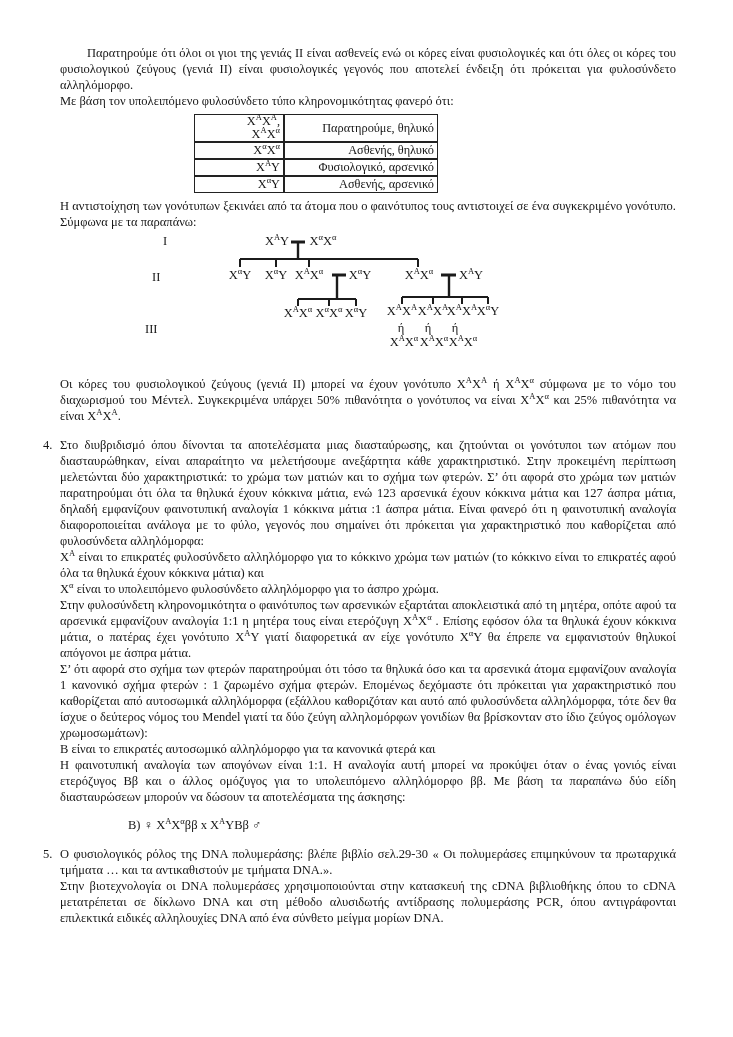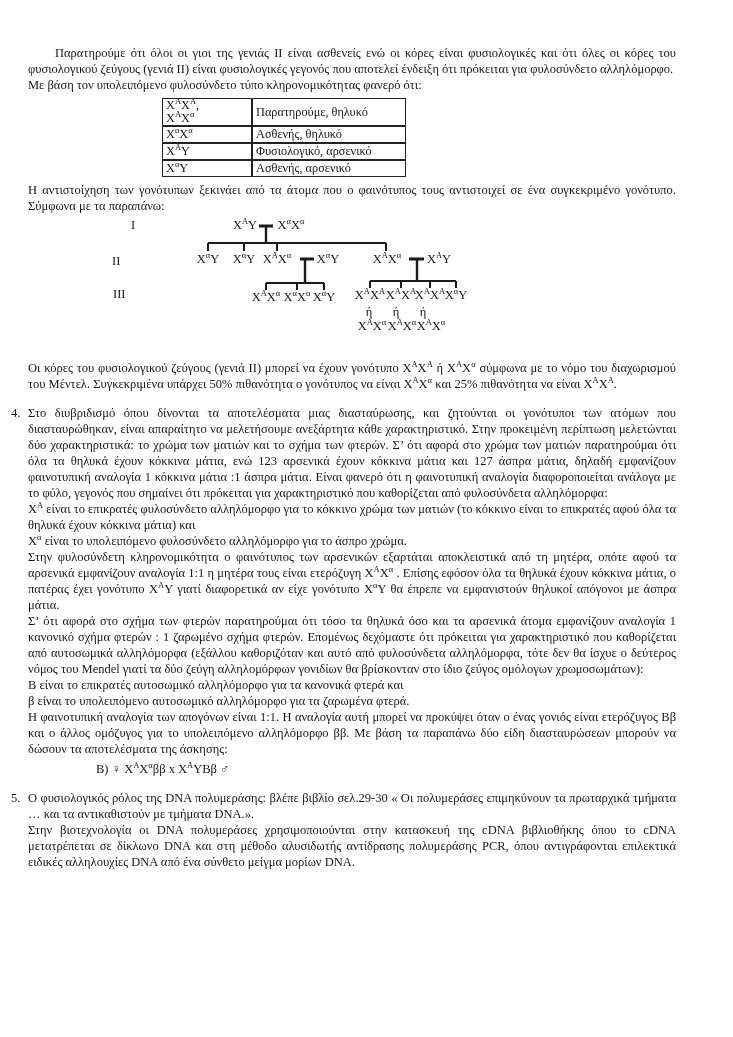--- a/index.html
+++ b/index.html
@@ -3,44 +3,44 @@
 <meta charset="utf-8">
 <style>
   html,body{margin:0;padding:0}
   body{
     width:733px;height:1037px;background:#ffffff;
     font-family:"Liberation Serif","DejaVu Serif",serif;
     font-size:12.5px;line-height:16px;color:#161616;
     -webkit-font-smoothing:antialiased;
   }
   .page{width:733px;height:1037px;background:#ffffff;overflow:hidden}
-  .content{padding:45px 57px 0 28px}
+  .content{padding:45px 57px 0 60px}
   p{margin:0}
   .just{text-align:justify}
   .indent{text-indent:27px}
   sup{font-size:8.5px;line-height:0}
   b{font-weight:normal}
 
   table.gtable{border-collapse:separate;border-spacing:0;margin:5px 0 5px 134px}
   table.gtable td{
-    border:1px solid #222;text-align:left;vertical-align:middle;
+    border:1px solid #222;text-align:right;vertical-align:middle;
     padding:0 3px;line-height:13px;height:15px;font-size:12.3px;
   }
   td.gcol{width:82px}
   td.pcol{width:146px}
 
   .pedigree{position:relative;height:124px;margin-top:3px}
   .pedigree svg{position:absolute;left:0;top:0}
   .gl{position:absolute;font-size:12.5px;line-height:15px}
   .pn{position:absolute;transform:translateX(-50%);white-space:nowrap;line-height:15px}
 
   .nitem{position:relative;margin-top:13px}
   .num{position:absolute;left:-17px;top:0}
   .cross{margin:8px 0 0 68px;white-space:nowrap}
-  .crossb{margin-top:4px}
+  .crossb{margin-top:12px}
 </style>
 </head>
 <body>
 
 <div class="page">
   <div class="content">
 
     <p class="just indent">Παρατηρούμε ότι όλοι οι γιοι της γενιάς ΙΙ είναι ασθενείς ενώ οι κόρες είναι φυσιολογικές και ότι όλες οι κόρες του φυσιολογικού ζεύγους (γενιά ΙΙ) είναι φυσιολογικές γεγονός που αποτελεί ένδειξη ότι πρόκειται για φυλοσύνδετο αλληλόμορφο.</p>
     <p class="just">Με βάση τον υπολειπόμενο φυλοσύνδετο τύπο κληρονομικότητας φανερό ότι:</p>
 
@@ -77,22 +77,22 @@
         <path d="M272 42 H286 M381 42 H396" stroke="#1b1b1b" stroke-width="3" fill="none"></path>
 
         <path d="M277 42 V66" stroke="#1b1b1b" stroke-width="2.4" fill="none"></path>
         <path d="M238 66 H296 M238 66 V73 M269 66 V73 M296 66 V73" stroke="#1b1b1b" stroke-width="2" fill="none"></path>
 
         <path d="M389 42 V64" stroke="#1b1b1b" stroke-width="2.4" fill="none"></path>
         <path d="M342 64 H428 M342 64 V71 M373 64 V71 M402 64 V71 M428 64 V71" stroke="#1b1b1b" stroke-width="2" fill="none"></path>
       </svg>
 
       <span class="gl" style="left:103px;top:1px">I</span>
-      <span class="gl" style="left:84px;top:37px">II</span>
-      <span class="gl" style="left:85px;top:70px">III</span>
+      <span class="gl" style="left:92px;top:37px">II</span>
+      <span class="gl" style="left:85px;top:89px">III</span>
 
       <span class="pn" style="left:217px;top:1px">X<sup>Α</sup>Y</span>
       <span class="pn" style="left:263px;top:1px">X<sup>α</sup>X<sup>α</sup></span>
 
       <span class="pn" style="left:180px;top:35px">X<sup>α</sup>Y</span>
       <span class="pn" style="left:216px;top:35px">X<sup>α</sup>Y</span>
       <span class="pn" style="left:249px;top:35px">X<sup>Α</sup>X<sup>α</sup></span>
       <span class="pn" style="left:300px;top:35px">X<sup>α</sup>Y</span>
       <span class="pn" style="left:359px;top:35px">X<sup>Α</sup>X<sup>α</sup></span>
       <span class="pn" style="left:411px;top:35px">X<sup>Α</sup>Y</span>
@@ -118,21 +118,20 @@
     <p class="just" style="margin-top:19px">Οι κόρες του φυσιολογικού ζεύγους (γενιά ΙΙ) μπορεί να έχουν γονότυπο X<sup>Α</sup>X<sup>Α</sup> ή X<sup>Α</sup>X<sup>α</sup> σύμφωνα με το νόμο του διαχωρισμού του Μέντελ. Συγκεκριμένα υπάρχει 50% πιθανότητα ο γονότυπος να είναι X<sup>Α</sup>X<sup>α</sup> και 25% πιθανότητα να είναι X<sup>Α</sup>X<sup>Α</sup>.</p>
 
     <div class="nitem">
       <span class="num">4.</span>
       <p class="just">Στο διυβριδισμό όπου δίνονται τα αποτελέσματα μιας διασταύρωσης, και ζητούνται οι γονότυποι των ατόμων που διασταυρώθηκαν, είναι απαραίτητο να μελετήσουμε ανεξάρτητα κάθε χαρακτηριστικό. Στην προκειμένη περίπτωση μελετώνται δύο χαρακτηριστικά: το χρώμα των ματιών και το σχήμα των φτερών. Σ’ ότι αφορά στο χρώμα των ματιών παρατηρούμαι ότι όλα τα θηλυκά έχουν κόκκινα μάτια, ενώ 123 αρσενικά έχουν κόκκινα μάτια και 127 άσπρα μάτια, δηλαδή εμφανίζουν φαινοτυπική αναλογία 1 κόκκινα μάτια :1 άσπρα μάτια. Είναι φανερό ότι η φαινοτυπική αναλογία διαφοροποιείται ανάλογα με το φύλο, γεγονός που σημαίνει ότι πρόκειται για χαρακτηριστικό που καθορίζεται από φυλοσύνδετα αλληλόμορφα:</p>
       <p class="just"><b>X<sup>Α</sup></b> είναι το επικρατές φυλοσύνδετο αλληλόμορφο για το κόκκινο χρώμα των ματιών (το κόκκινο είναι το επικρατές αφού όλα τα θηλυκά έχουν κόκκινα μάτια) και</p>
       <p class="just"><b>X<sup>α</sup></b> είναι το υπολειπόμενο φυλοσύνδετο αλληλόμορφο για το άσπρο χρώμα.</p>
       <p class="just">Στην φυλοσύνδετη κληρονομικότητα ο φαινότυπος των αρσενικών εξαρτάται αποκλειστικά από τη μητέρα, οπότε αφού τα αρσενικά εμφανίζουν αναλογία 1:1 η μητέρα τους είναι ετερόζυγη X<sup>Α</sup>X<sup>α</sup> . Επίσης εφόσον όλα τα θηλυκά έχουν κόκκινα μάτια, ο πατέρας έχει γονότυπο X<sup>Α</sup>Y γιατί διαφορετικά αν είχε γονότυπο X<sup>α</sup>Y θα έπρεπε να εμφανιστούν θηλυκοί απόγονοι με άσπρα μάτια.</p>
       <p class="just">Σ’ ότι αφορά στο σχήμα των φτερών παρατηρούμαι ότι τόσο τα θηλυκά όσο και τα αρσενικά άτομα εμφανίζουν αναλογία 1 κανονικό σχήμα φτερών : 1 ζαρωμένο σχήμα φτερών. Επομένως δεχόμαστε ότι πρόκειται για χαρακτηριστικό που καθορίζεται από αυτοσωμικά αλληλόμορφα (εξάλλου καθοριζόταν και αυτό από φυλοσύνδετα αλληλόμορφα, τότε δεν θα ίσχυε ο δεύτερος νόμος του Mendel γιατί τα δύο ζεύγη αλληλομόρφων γονιδίων θα βρίσκονταν στο ίδιο ζεύγος ομόλογων χρωμοσωμάτων):</p>
       <p class="just"><b>Β</b> είναι το επικρατές αυτοσωμικό αλληλόμορφο για τα κανονικά φτερά και</p>
-      <p class="just"><b>β</b> είναι το υπολειπόμενο αυτοσωμικό αλληλόμορφο για τα ζαρωμένα φτερά.</p>
       <p class="just">Η φαινοτυπική αναλογία των απογόνων είναι 1:1. Η αναλογία αυτή μπορεί να προκύψει όταν ο ένας γονιός είναι ετερόζυγος Ββ και ο άλλος ομόζυγος για το υπολειπόμενο αλληλόμορφο ββ. Με βάση τα παραπάνω δύο είδη διασταυρώσεων μπορούν να δώσουν τα αποτελέσματα της άσκησης:</p>
       <p class="cross crossb">B) ♀ X<sup>Α</sup>X<sup>α</sup>ββ  x  X<sup>Α</sup>YΒβ ♂</p>
     </div>
 
     <div class="nitem">
       <span class="num">5.</span>
       <p class="just">Ο φυσιολογικός ρόλος της DNA πολυμεράσης: βλέπε βιβλίο σελ.29-30 « Οι πολυμεράσες επιμηκύνουν τα πρωταρχικά τμήματα … και τα αντικαθιστούν με τμήματα DNA.».</p>
       <p class="just">Στην βιοτεχνολογία οι DNA πολυμεράσες χρησιμοποιούνται στην κατασκευή της cDNA βιβλιοθήκης όπου το cDNA μετατρέπεται σε δίκλωνο DNA και στη μέθοδο αλυσιδωτής αντίδρασης πολυμεράσης PCR, όπου αντιγράφονται επιλεκτικά ειδικές αλληλουχίες DNA από ένα σύνθετο μείγμα μορίων DNA.</p>
     </div>
 

